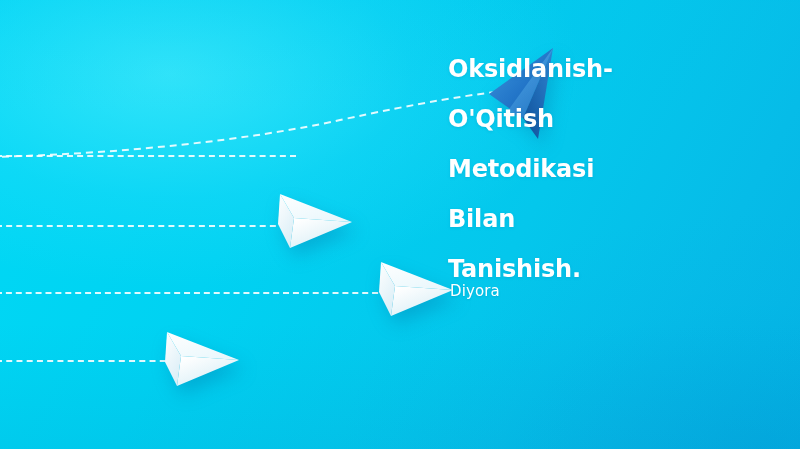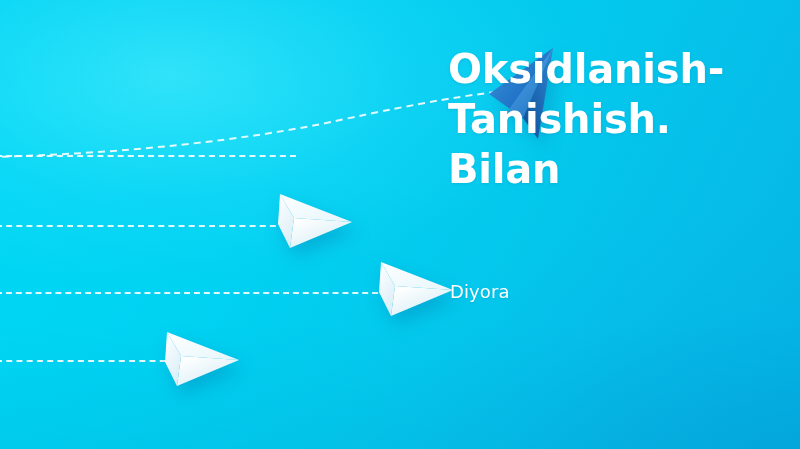--- a/index.html
+++ b/index.html
@@ -68,33 +68,33 @@
 
   
   .title-block {
     position: absolute;
     left: 448px;
     top: 44px;
     width: 330px;
   }
   .title-line {
     color: #ffffff;
-    font-size: 40px;
+    font-size: 24px;
     font-weight: bold;
     line-height: 50px;
     letter-spacing: -0.2px;
     white-space: nowrap;
     text-shadow: 0 1px 3px rgba(0,120,165,0.22);
   }
   .byline {
     position: absolute;
     left: 450px;
     top: 283px;
     color: #ffffff;
-    font-size: 18px;
+    font-size: 15px;
     font-weight: normal;
     line-height: 17px;
     letter-spacing: 0.1px;
     text-shadow: 0 1px 2px rgba(0,120,165,0.25);
   }
 </style>
 </head>
 <body>
 
 <div id="slide">
@@ -191,17 +191,19 @@
     </defs>
     <polygon points="84,32 12,4 26,28" fill="url(#wl1)"></polygon>
     <polygon points="84,32 26,28 22,58" fill="url(#wl2)"></polygon>
     <polygon points="12,4 26,28 22,58 10,34" fill="url(#wl3)"></polygon>
   </svg>
 
   <div class="byline">Diyora</div>
 
   <div class="title-block">
     <div class="title-line">Oksidlanish-</div>
+    <div class="title-line">O'Qitish</div>
+    <div class="title-line">Metodikasi</div>
+    <div class="title-line">Bilan</div>
     <div class="title-line">Tanishish.</div>
-    <div class="title-line">Bilan</div>
   </div>
 
 </div>
 
 </body></html>

